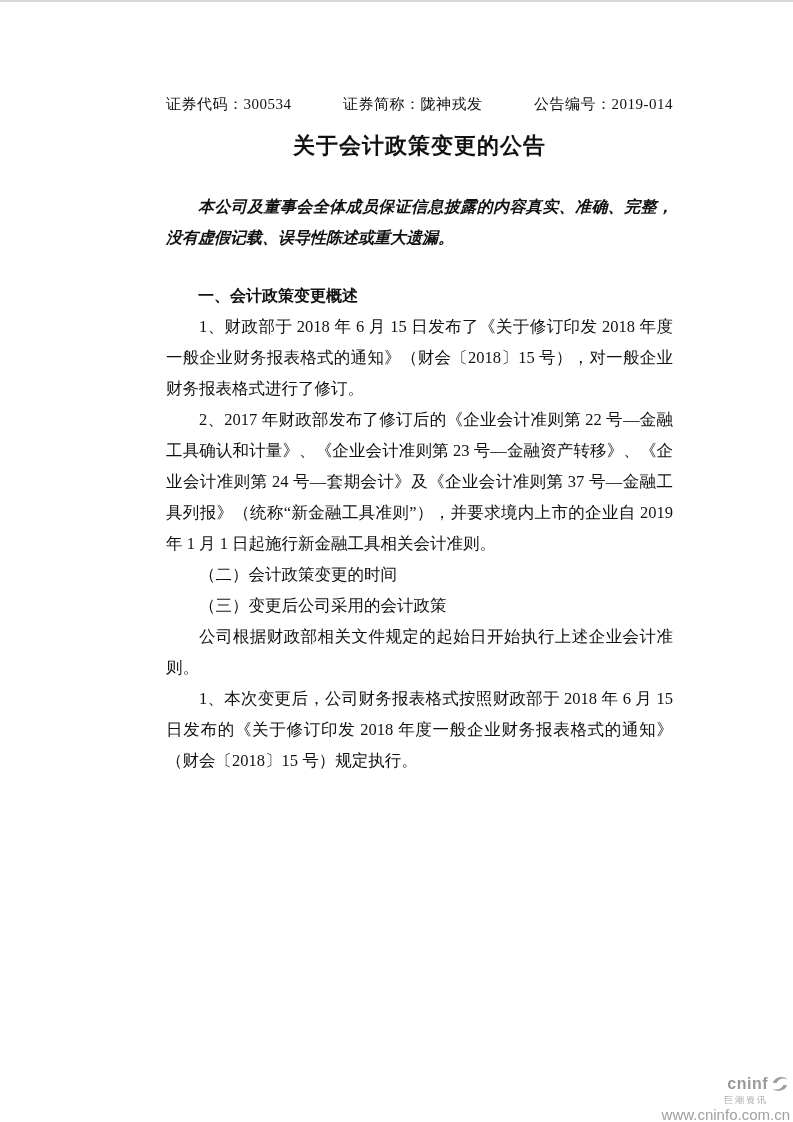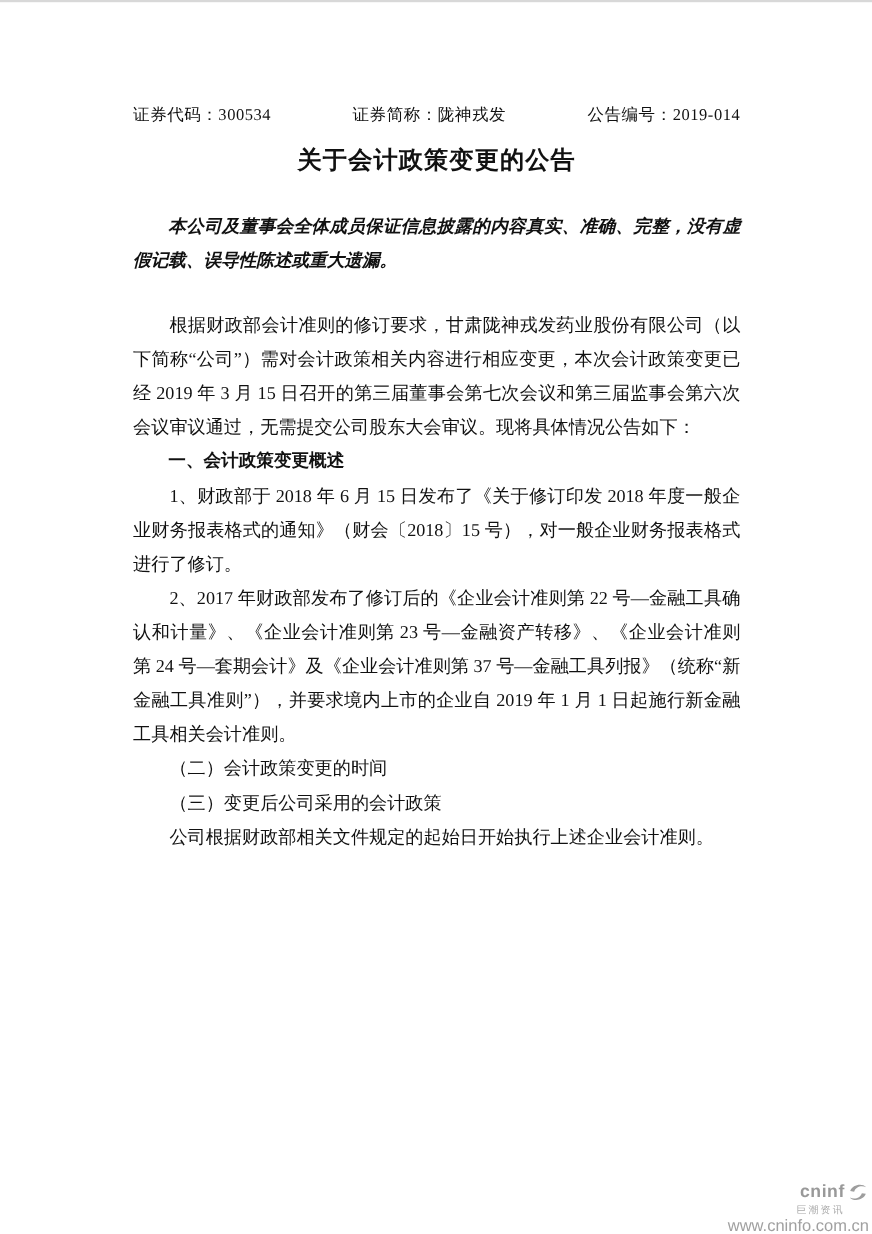--- a/index.html
+++ b/index.html
@@ -10,20 +10,21 @@
     font-family: "Liberation Serif", "DejaVu Serif", serif;
     color: #111111;
     overflow: hidden;
   }
   .page {
     position: relative;
     width: 793px;
     height: 928px;
     background: #ffffff;
     border-top: 2px solid #d8d8d8;
+    padding-left: 45px;
   }
   .content {
     padding: 93px 120px 0 121px; 
   }
   .header-row {
     display: flex;
     justify-content: space-between;
     align-items: baseline;
     font-size: 15px;
     letter-spacing: 0.5px;
@@ -113,27 +114,27 @@
       <span>证券代码：300534</span>
       <span>证券简称：陇神戎发</span>
       <span>公告编号：2019-014</span>
     </div>
 
     <div class="doc-title-2">关于会计政策变更的公告</div>
 
     <div class="disclaimer">本公司及董事会全体成员保证信息披露的内容真实、准确、完整，没有虚假记载、误导性陈述或重大遗漏。</div>
 
     <div class="body-text">
-      <p>根据财政部会计准则的修订要求，甘肃陇神戎发药业股份有限公司（以下简称“公司”）需对会计政策相关内容进行相应变更，本次会计政策变更已经 2019 年 3 月 15 日召开的第三届董事会第七次会议和第三届监事会第六次会议审议通过，无需提交公司股东大会审议。现将具体情况公告如下：</p>
       <p class="heading">一、会计政策变更概述</p>
       <p>1、财政部于 2018 年 6 月 15 日发布了《关于修订印发 2018 年度一般企业财务报表格式的通知》（财会〔2018〕15 号），对一般企业财务报表格式进行了修订。</p>
       <p>2、2017 年财政部发布了修订后的《企业会计准则第 22 号—金融工具确认和计量》、《企业会计准则第 23 号—金融资产转移》、《企业会计准则第 24 号—套期会计》及《企业会计准则第 37 号—金融工具列报》（统称“新金融工具准则”），并要求境内上市的企业自 2019 年 1 月 1 日起施行新金融工具相关会计准则。</p>
       <p>（二）会计政策变更的时间</p>
       <p>（三）变更后公司采用的会计政策</p>
       <p>公司根据财政部相关文件规定的起始日开始执行上述企业会计准则。</p>
+      <p>1、本次变更后，公司财务报表格式按照财政部于 2018 年 6 月 15 日发布的《关于修订印发 2018 年度一般企业财务报表格式的通知》（财会〔2018〕15 号）规定执行。</p>
     </div>
   </div>
 
   <div class="watermark">
     <div class="wm-top">
       <span class="wm-logo-text">cninf</span>
       <span class="wm-swirl-icon">
         <svg width="20" height="20" viewBox="0 0 24 24">
           <path d="M3.5 10.5 C6 3.5 16.5 1.5 21 6.5 C15.5 3.8 9.5 6.2 7.8 11.2 Z" fill="#9e9e9e"></path>
           <path d="M20.5 13.5 C18 20.5 7.5 22.5 3 17.5 C8.5 20.2 14.5 17.8 16.2 12.8 Z" fill="#9e9e9e"></path>

